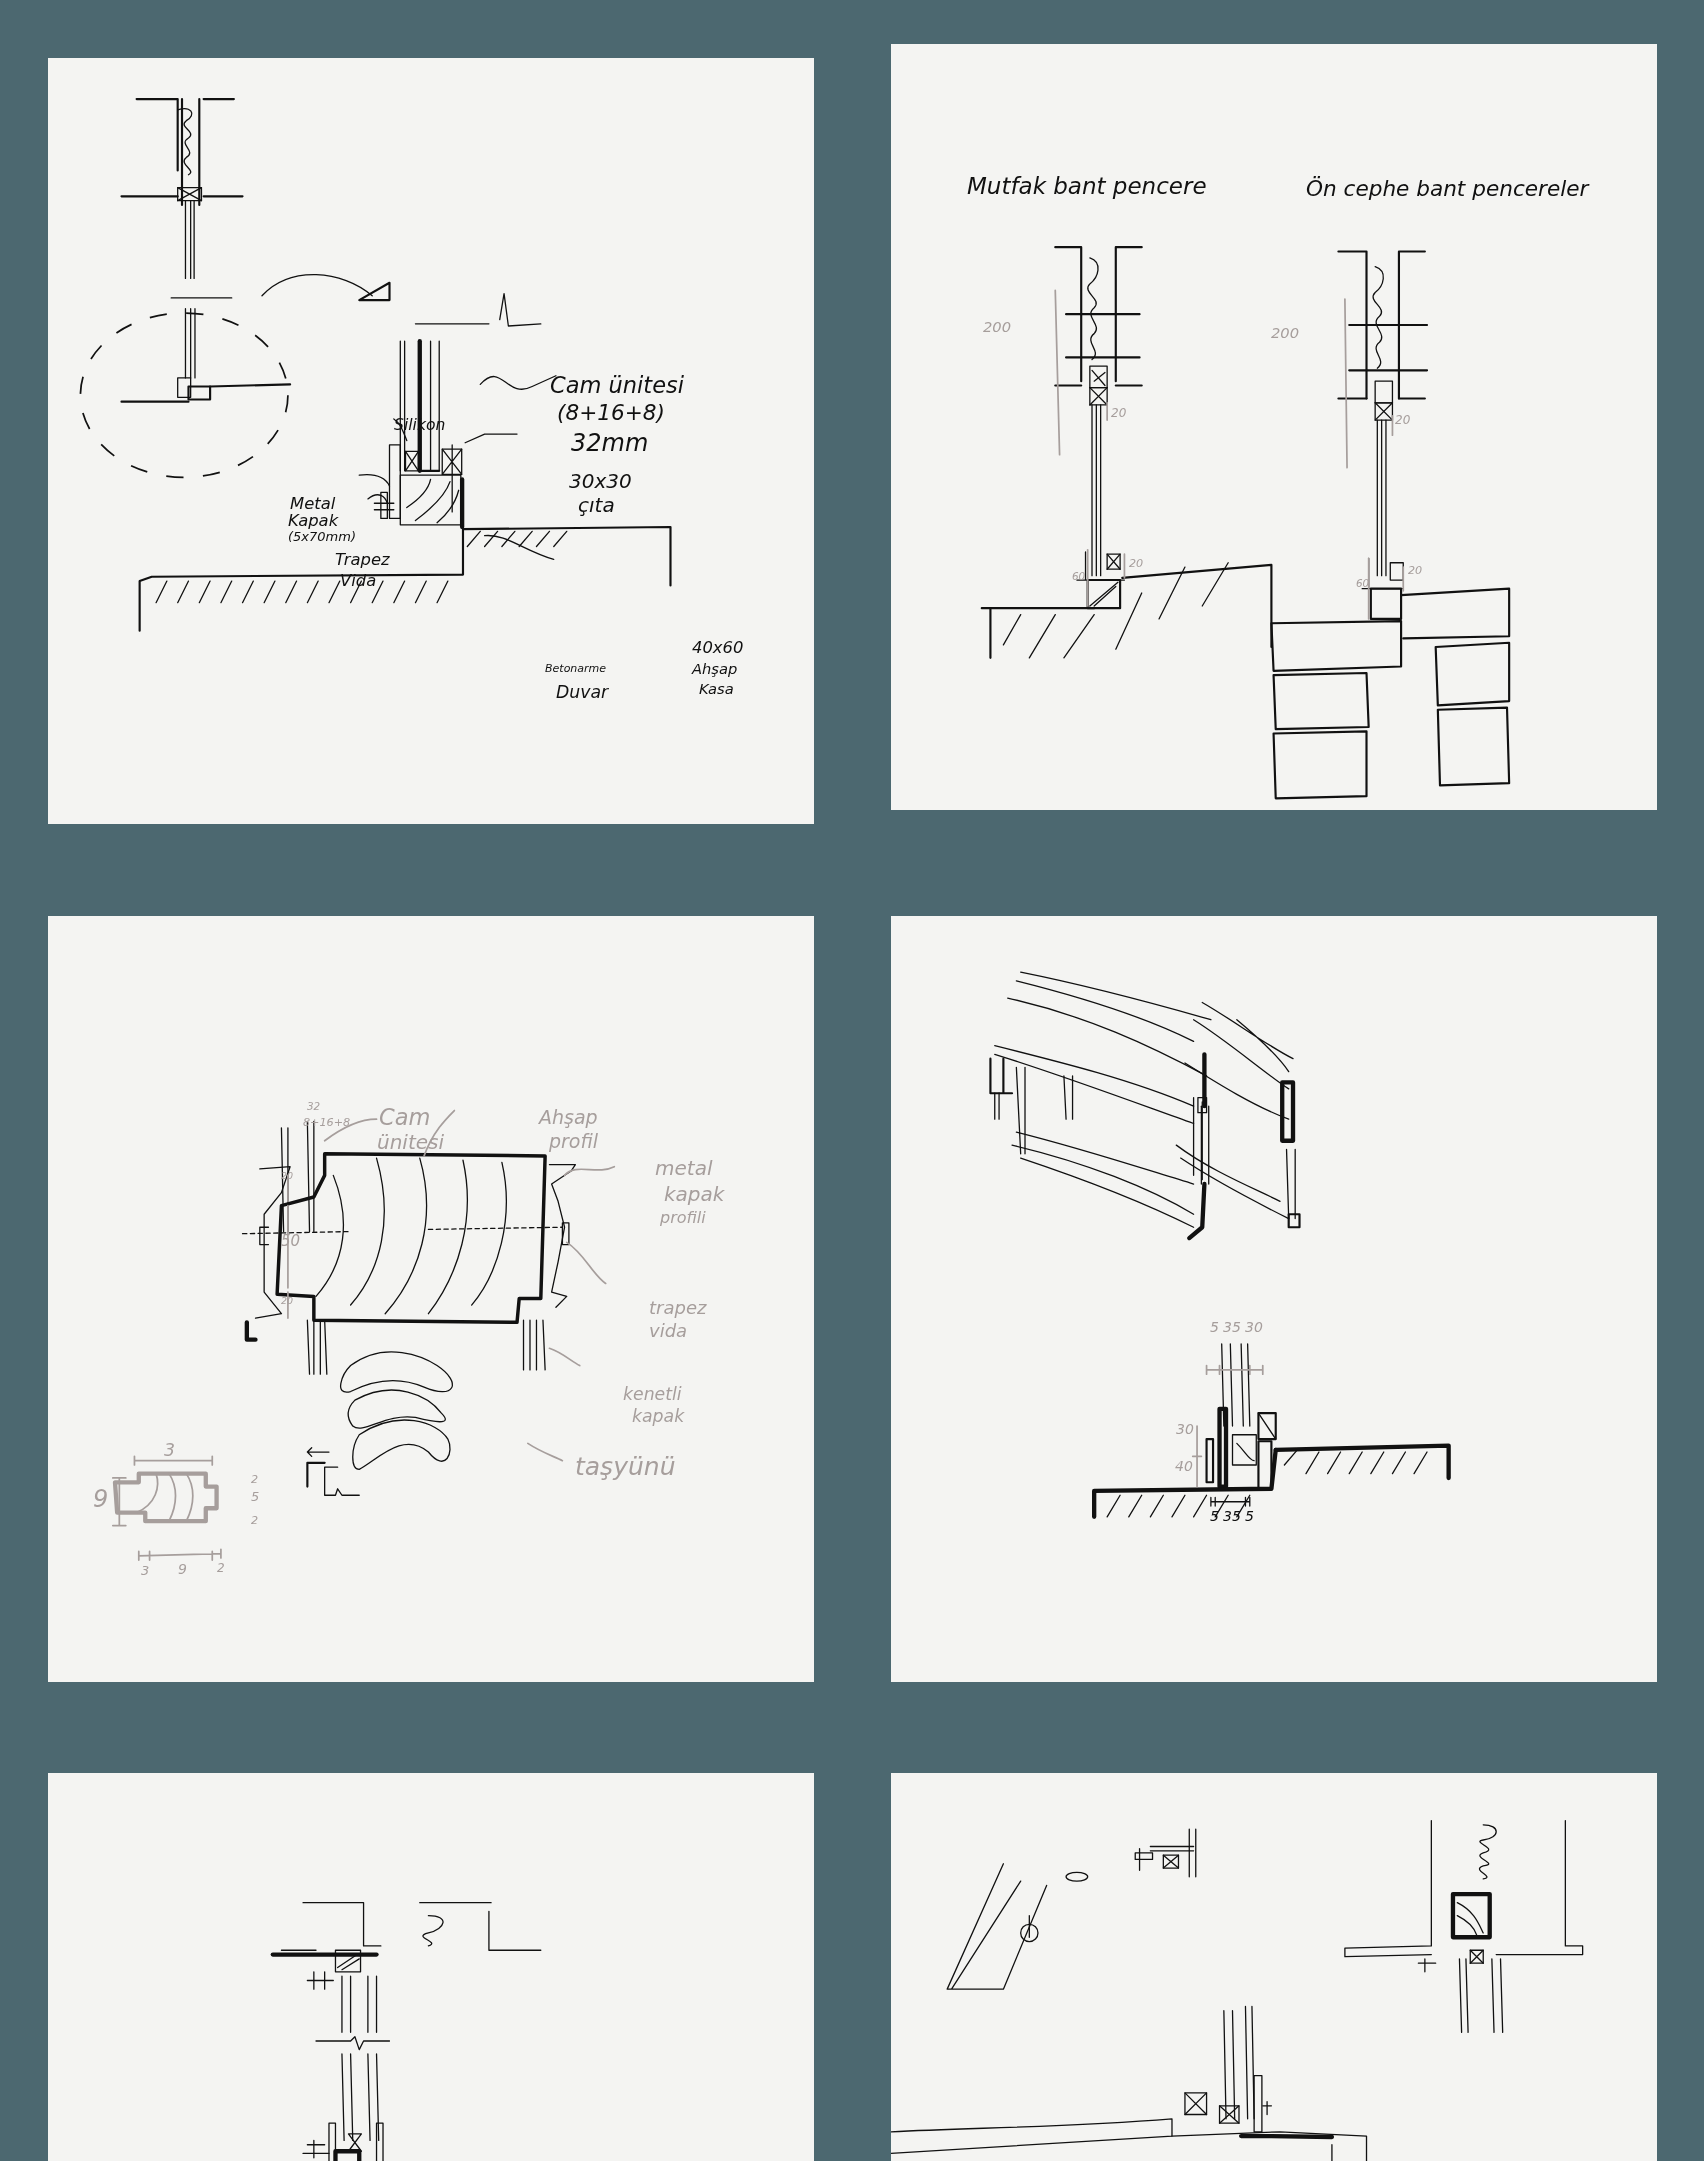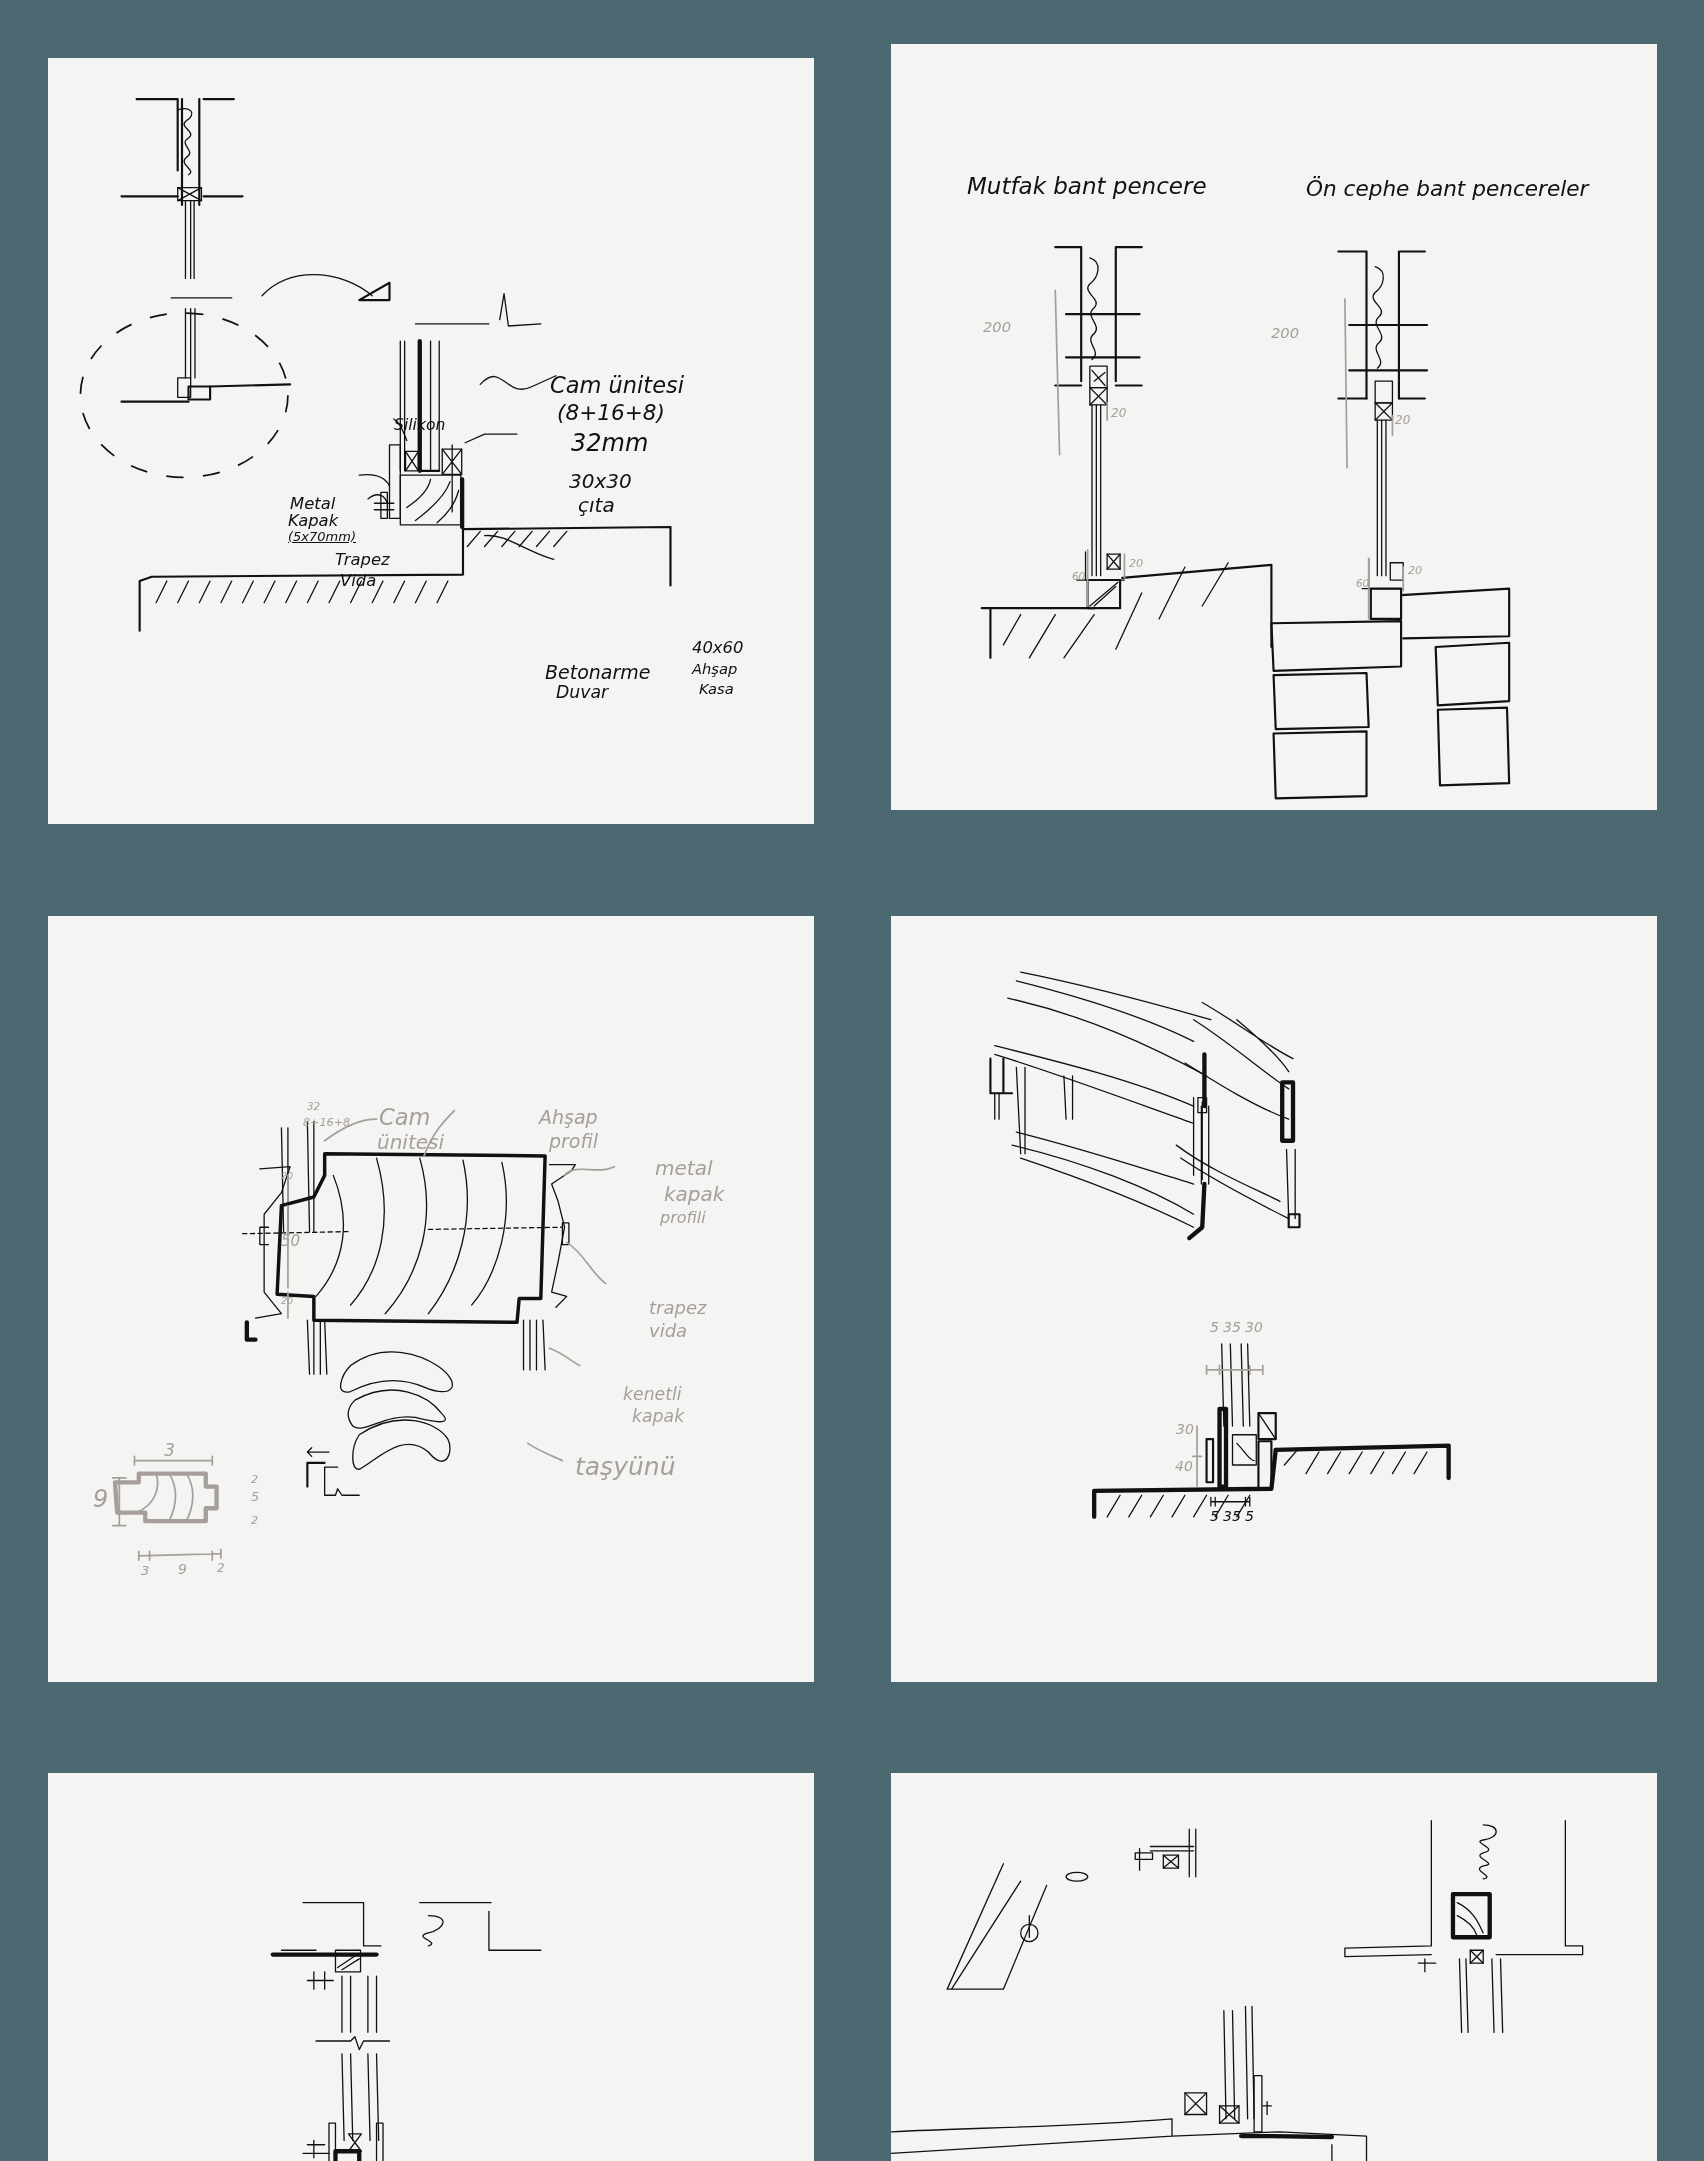--- a/index.html
+++ b/index.html
@@ -71,26 +71,26 @@
     <path class="ink-thin" d="M830 885 C820 860,815 845,800 835"></path>
     <path class="ink-thin" d="M965 890 L1010 870 L1085 870"></path>
     <path class="ink-thin" d="M1010 1105 C1060 1100,1100 1140,1170 1160"></path>
   </svg>
   <div class="lbl" style="left:502px;top:316px;font-size:22.5px;">Cam ünitesi</div>
   <div class="lbl" style="left:509px;top:344px;font-size:21.6px;">(8+16+8)</div>
   <div class="lbl" style="left:523px;top:373px;font-size:24px;">32mm</div>
   <div class="lbl" style="left:346px;top:359px;font-size:15.6px;">Silikon</div>
   <div class="lbl" style="left:242px;top:437px;font-size:16.4px;">Metal</div>
   <div class="lbl" style="left:240px;top:454px;font-size:16.4px;">Kapak</div>
-  <div class="lbl" style="left:240px;top:472px;font-size:13px;text-decoration:underline;">(5x70mm)</div>
+  <div class="lbl" style="left:240px;top:472px;font-size:13px;">(5x70mm)</div>
   <div class="lbl" style="left:521px;top:413px;font-size:20px;">30x30</div>
   <div class="lbl" style="left:530px;top:437px;font-size:20px;">çıta</div>
   <div class="lbl" style="left:287px;top:493px;font-size:16.4px;">Trapez</div>
   <div class="lbl" style="left:292px;top:514px;font-size:16.4px;">Vida</div>
-  <div class="lbl" style="left:497px;top:605px;font-size:19px;">Betonarme</div>
+  <div class="lbl" style="left:497px;top:605px;font-size:11px;">Betonarme</div>
   <div class="lbl" style="left:508px;top:625px;font-size:17.3px;">Duvar</div>
   <div class="lbl" style="left:644px;top:581px;font-size:16.4px;">40x60</div>
   <div class="lbl" style="left:644px;top:603px;font-size:14.7px;">Ahşap</div>
   <div class="lbl" style="left:651px;top:623px;font-size:14.7px;">Kasa</div>
 </div>
 
 <div class="panel" style="left:891px;top:44px;">
   <svg viewBox="0 0 1772 1772">
 
     <g>

